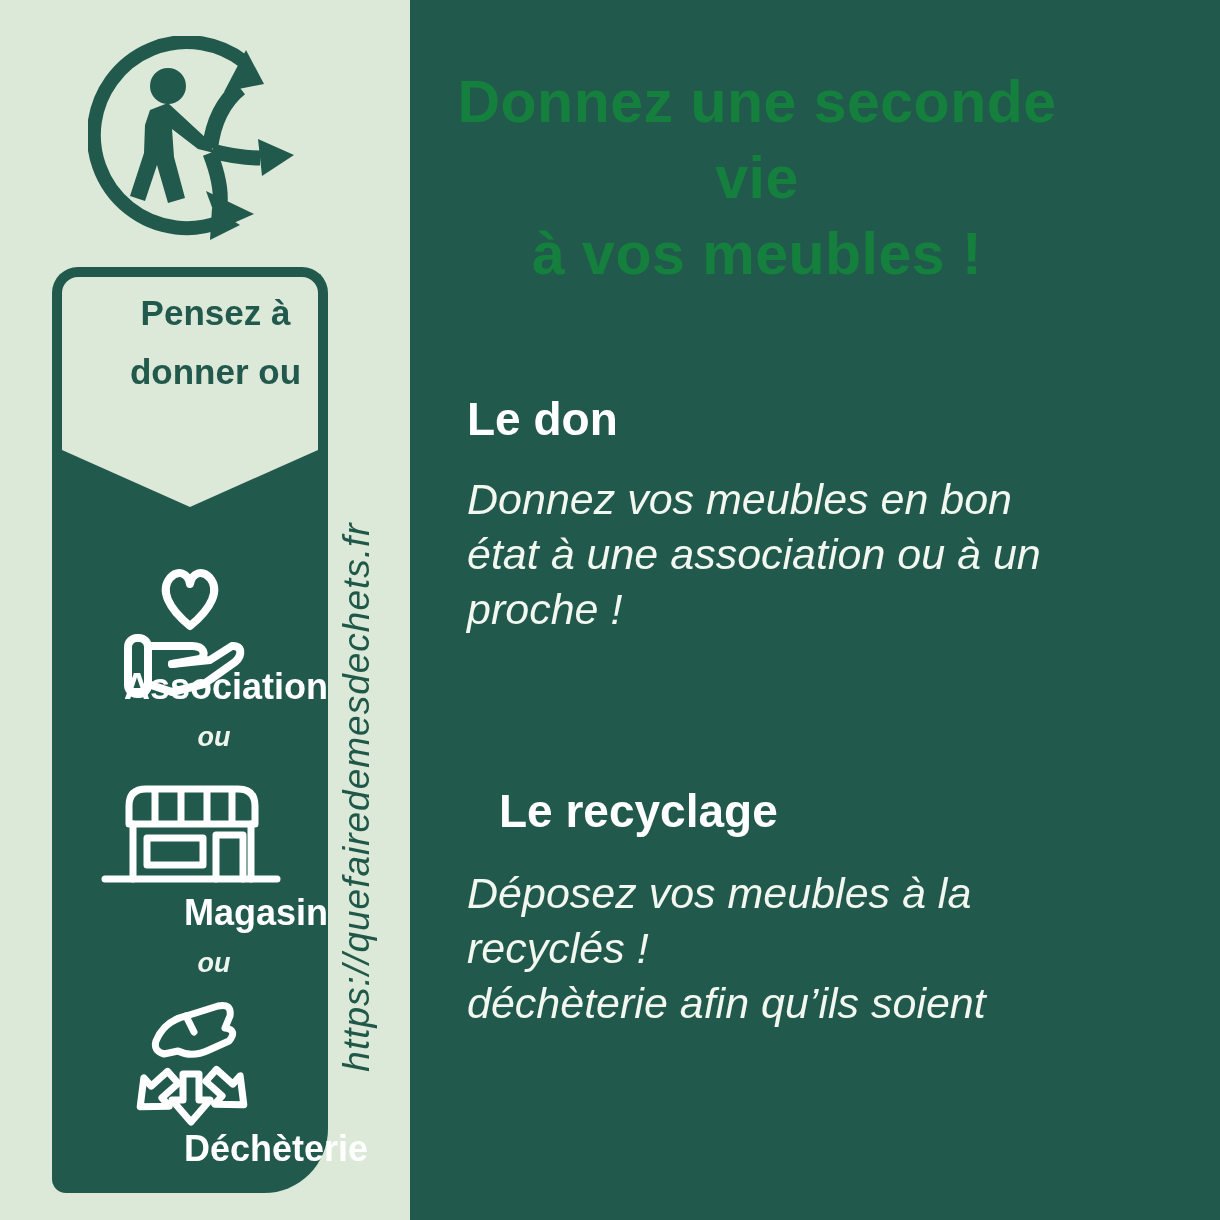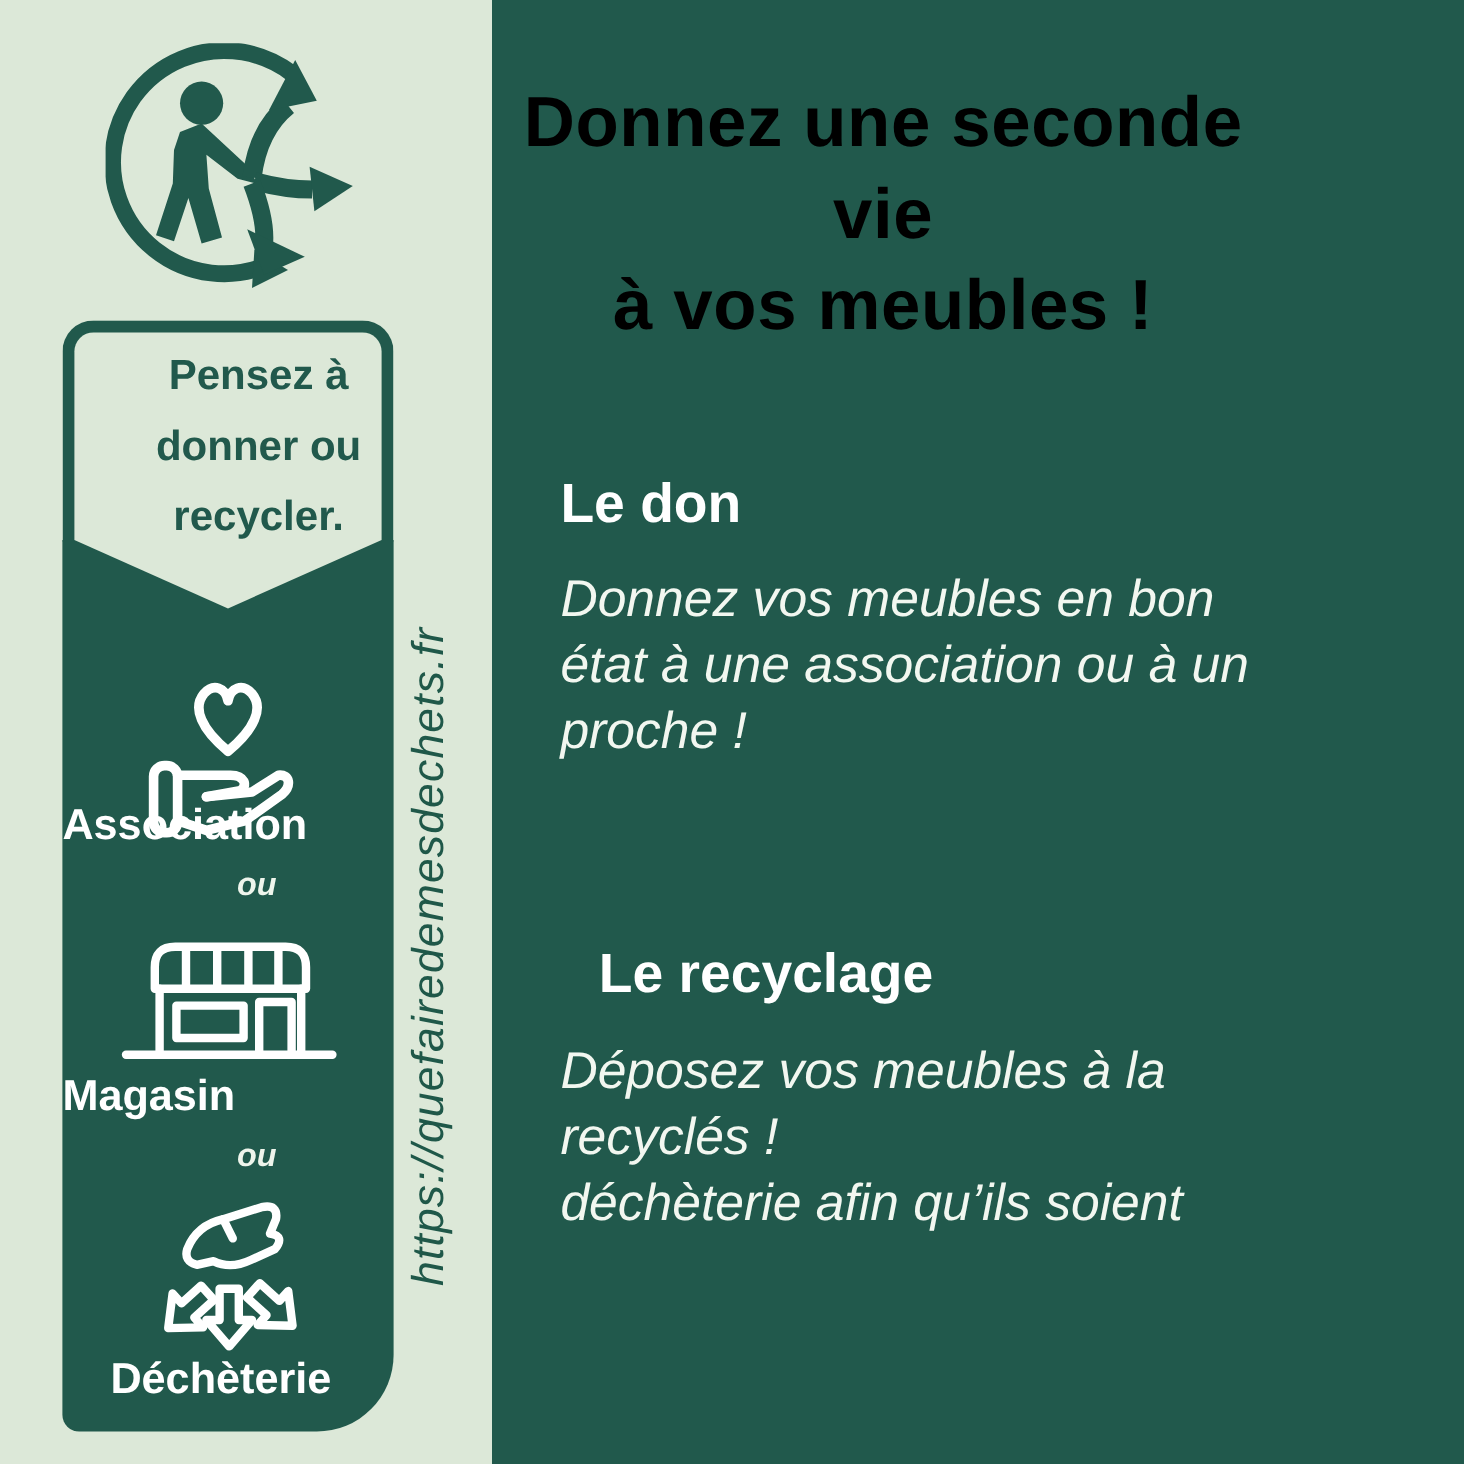--- a/index.html
+++ b/index.html
@@ -4,41 +4,41 @@
 <style>
   html,body{margin:0;padding:0;}
   body{
     width:1220px;height:1220px;position:relative;overflow:hidden;
     background:#dce8d8;
     font-family:"Liberation Sans", sans-serif;
   }
   .abs{position:absolute;}
   
   .main-panel{left:410px;top:0;width:810px;height:1220px;background:#21594c;}
-  .title{left:402px;top:64px;width:668px;text-align:center;color:#000000;
+  .title{left:423px;top:64px;width:668px;text-align:center;color:#15803d;
          font-size:59px;font-weight:700;line-height:76px;letter-spacing:.5px;}
   .section-heading{color:#ffffff;font-size:46px;font-weight:700;text-align:right;}
   .section-para{color:#f2f7f0;font-size:43px;font-style:italic;line-height:55px;font-weight:500;}
   .don-heading{left:467px;top:392px;}
   .don-para{left:467px;top:472px;}
   .rec-heading{left:467px;top:784px;margin-left:32px;}
   .rec-para{left:467px;top:866px;}
   
   .sidebar{left:0;top:0;width:410px;height:1220px;}
   .triman{left:88px;top:36px;}
   .pennant-box{left:52px;top:267px;width:276px;height:185px;box-sizing:border-box;
     border:10px solid #21594c;border-bottom:none;border-radius:26px 26px 0 0;}
   .pennant-text{left:52px;top:283px;width:327px;text-align:center;color:#21594c;
     font-size:35px;font-weight:700;line-height:59px;}
   .column{left:52px;top:450px;width:276px;height:743px;background:#21594c;
     border-radius:0 0 64px 14px;}
   .chevron{left:62px;top:450px;width:0;height:0;
     border-left:128px solid transparent;border-right:128px solid transparent;
     border-top:57px solid #dce8d8;}
-  .col-label{left:52px;width:276px;text-align:left;color:#ffffff;
+  .col-label{left:52px;width:276px;text-align:right;color:#ffffff;
     font-size:36px;font-weight:700;}
   .col-sep{left:52px;width:324px;text-align:center;color:#eef5ec;
     font-size:27px;font-style:italic;font-weight:600;}
   .assoc-label{top:666px;}
   .sep1{top:722px;}
   .magasin-label{top:892px;}
   .sep2{top:948px;}
   .dech-label{top:1128px;padding-left:40px;}
   .heart-hand{left:120px;top:534px;}
   .store{left:96px;top:776px;}
@@ -92,21 +92,20 @@
       <path d="M 122 117 Q 134 148 132 168" fill="none" stroke="#21594c" stroke-width="15"></path>
       <polygon points="118,155 132,193 166,178"></polygon>
     </g>
   </svg>
 </div>
 
 <div class="abs pennant-box"></div>
 <div class="abs pennant-text">
   <div>Pensez à</div>
   <div>donner ou</div>
-  <div>recycler.</div>
 </div>
 
 <div class="abs column"></div>
 <div class="abs chevron"></div>
 
 <div class="abs heart-hand">
   <svg width="140" height="170" viewBox="0 0 140 170">
     <g fill="none" stroke="#ffffff" stroke-width="8" stroke-linecap="round" stroke-linejoin="round">
       <path d="M 70 92 C 48 74 40 56 50 44 C 58 35 68 39 70 50 C 72 39 82 35 90 44 C 100 56 92 74 70 92 Z"></path>
       <rect x="8" y="104" width="20" height="56" rx="9"></rect>

